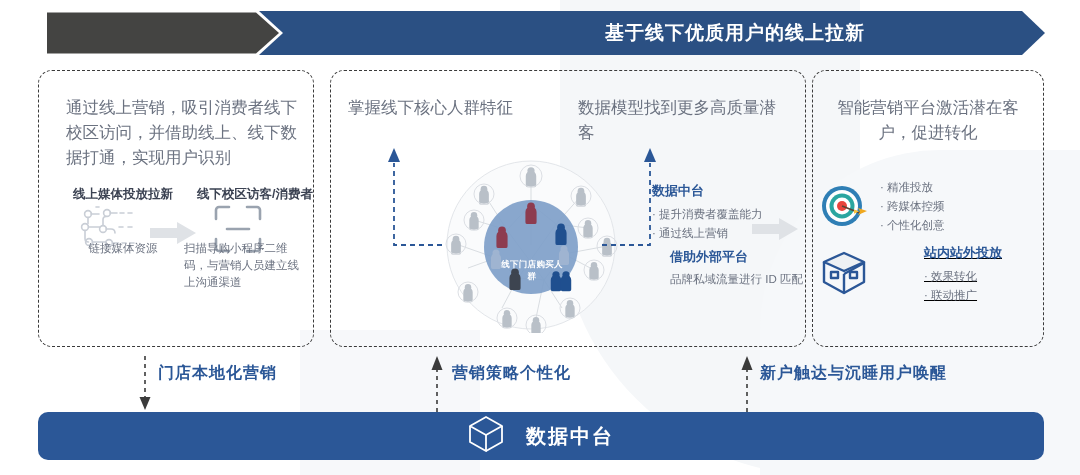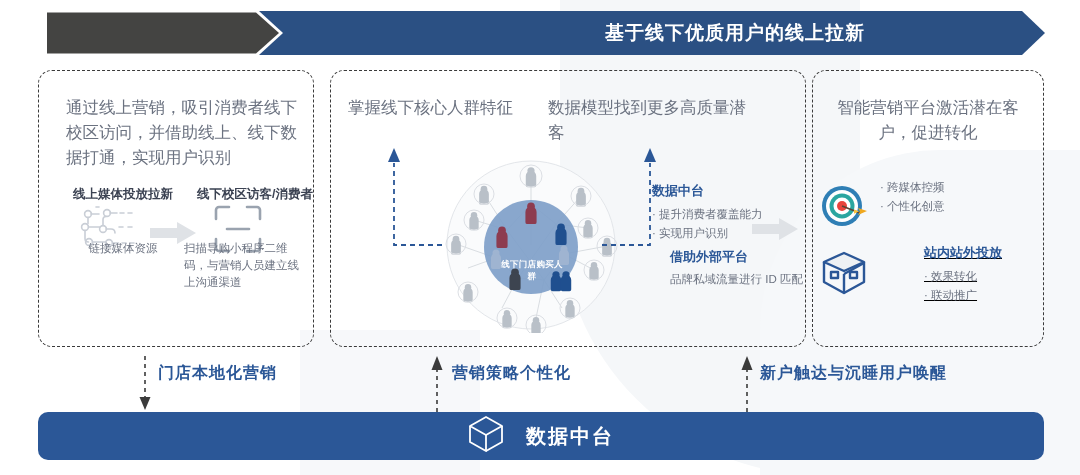--- a/index.html
+++ b/index.html
@@ -37,21 +37,21 @@
   .panel-left{left:38px;top:70px;width:276px;height:277px;}
   .panel-mid{left:330px;top:70px;width:476px;height:277px;}
   .panel-right{left:812px;top:70px;width:232px;height:277px;}
 
   .p-head{
     position:absolute;color:#6b7280;font-size:16.5px;line-height:25px;
     font-weight:500;z-index:5;
   }
   .head-left{left:66px;top:95px;width:244px;}
   .head-mid1{left:348px;top:95px;width:180px;}
-  .head-mid2{left:548px;top:95px;width:200px;}
+  .head-mid2{left:578px;top:95px;width:200px;}
   .head-right{left:824px;top:95px;width:208px;text-align:center;}
 
   
   .sub-title{
     position:absolute;color:#3b4252;font-size:12.5px;font-weight:bold;z-index:5;
   }
   .st1{left:58px;top:186px;width:130px;text-align:center;}
   .st2{left:190px;top:186px;width:130px;text-align:center;}
 
   .cap{
@@ -304,21 +304,21 @@
   <div class="conn conn-r">
     <svg width="60" height="105" viewBox="0 0 60 105" fill="none" stroke="#2b5797" stroke-width="1.8" stroke-dasharray="5 4">
       <path d="M2,100 H50 V18"></path>
       <polygon points="50,3 56,17 44,17" fill="#2b5797" stroke="none"></polygon>
     </svg>
   </div>
 
   <div class="blk blk1">
     <div class="b-title">数据中台</div>
     <div class="b-li">· 提升消费者覆盖能力</div>
-    <div class="b-li">· 实现用户识别</div>
+    <div class="b-li">· 通过线上营销</div>
   </div>
 
   <div class="blk blk2">
     <div class="b-title">借助外部平台</div>
     <div class="b-p">品牌私域流量进行 ID 匹配</div>
   </div>
 
   <div class="ic-arrow-m">
     <svg width="46" height="22" viewBox="0 0 46 22">
       <polygon points="0,6 27,6 27,0 46,11 27,22 27,16 0,16" fill="#dfe2e6"></polygon>
@@ -345,20 +345,21 @@
       <path d="M24,3 L44,12 L24,21 L4,12 Z" fill="#eef1f4"></path>
       <path d="M4,12 v20 l20,11 V24"></path>
       <path d="M44,12 v20 l-20,11"></path>
       <path d="M24,24 L44,13"></path>
       <path d="M11,22 h7 v6 h-7 z"></path>
       <path d="M30,22 h7 v6 h-7 z"></path>
     </svg>
   </div>
 
   <div class="rblk rblk1">
+    <div class="b-li">· 精准投放</div>
     <div class="b-li">· 跨媒体控频</div>
     <div class="b-li">· 个性化创意</div>
   </div>
 
   <div class="rblk rblk2">
     <div class="b-title">站内站外投放</div>
     <div class="b-li">· 效果转化</div>
     <div class="b-li">· 联动推广</div>
   </div>
 

